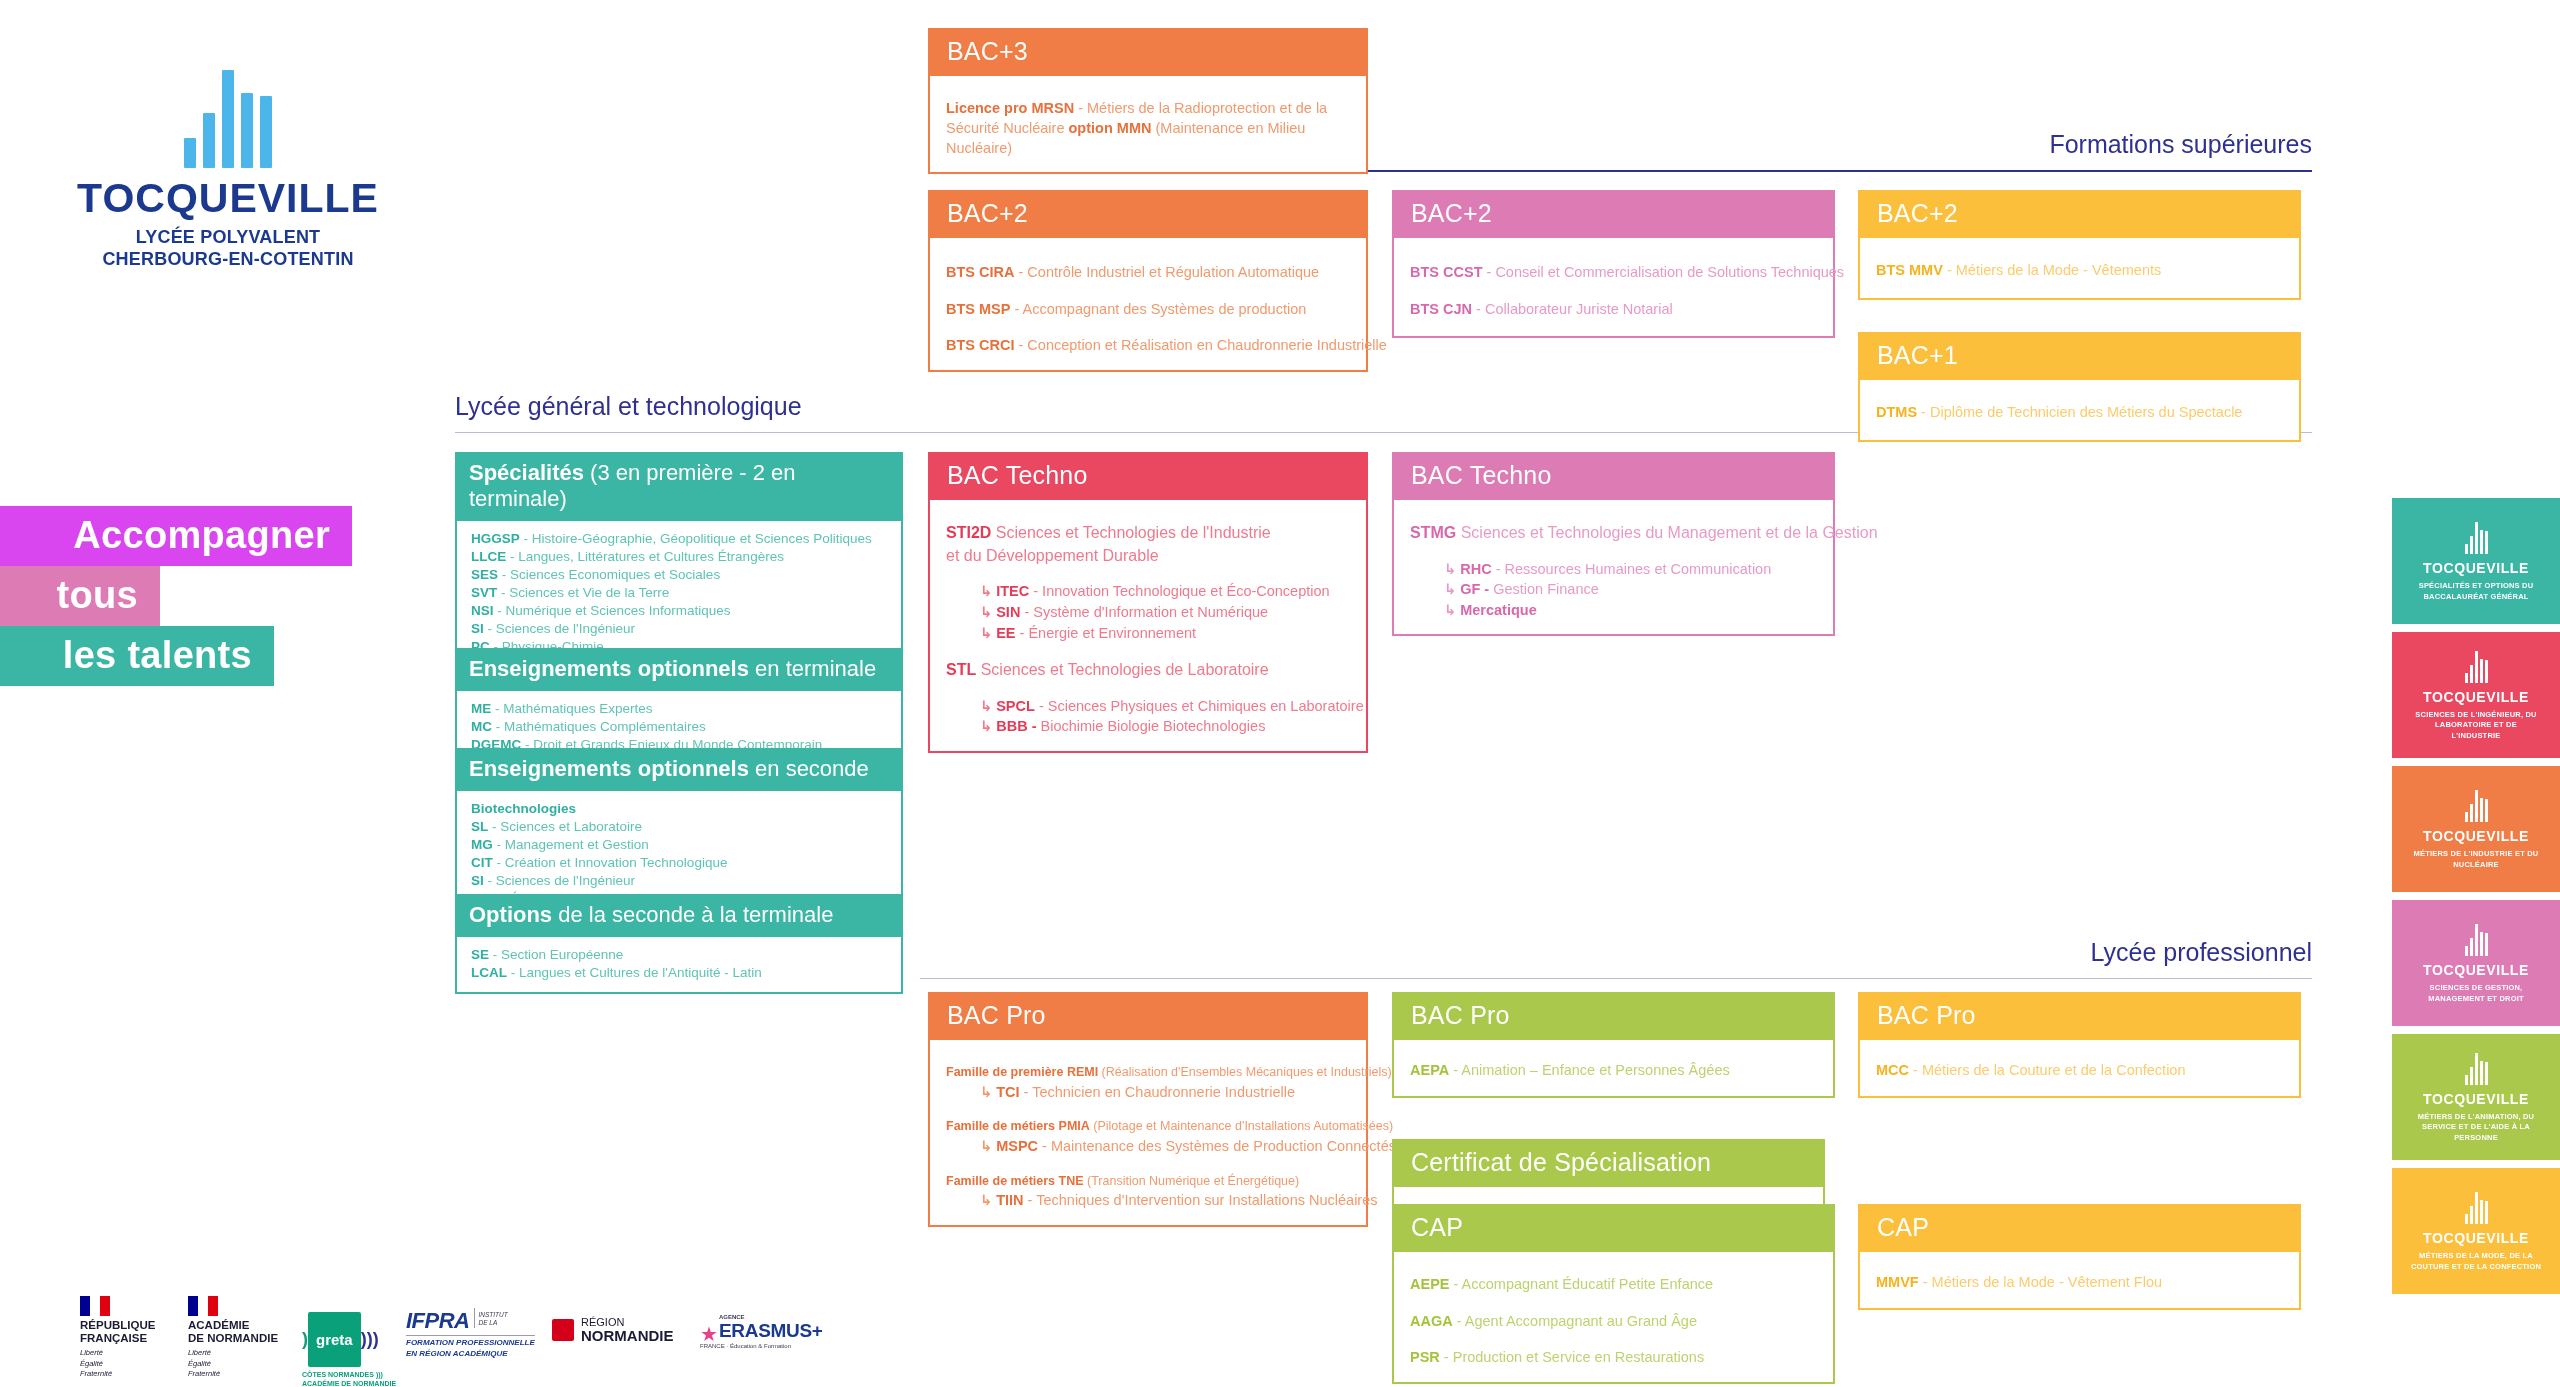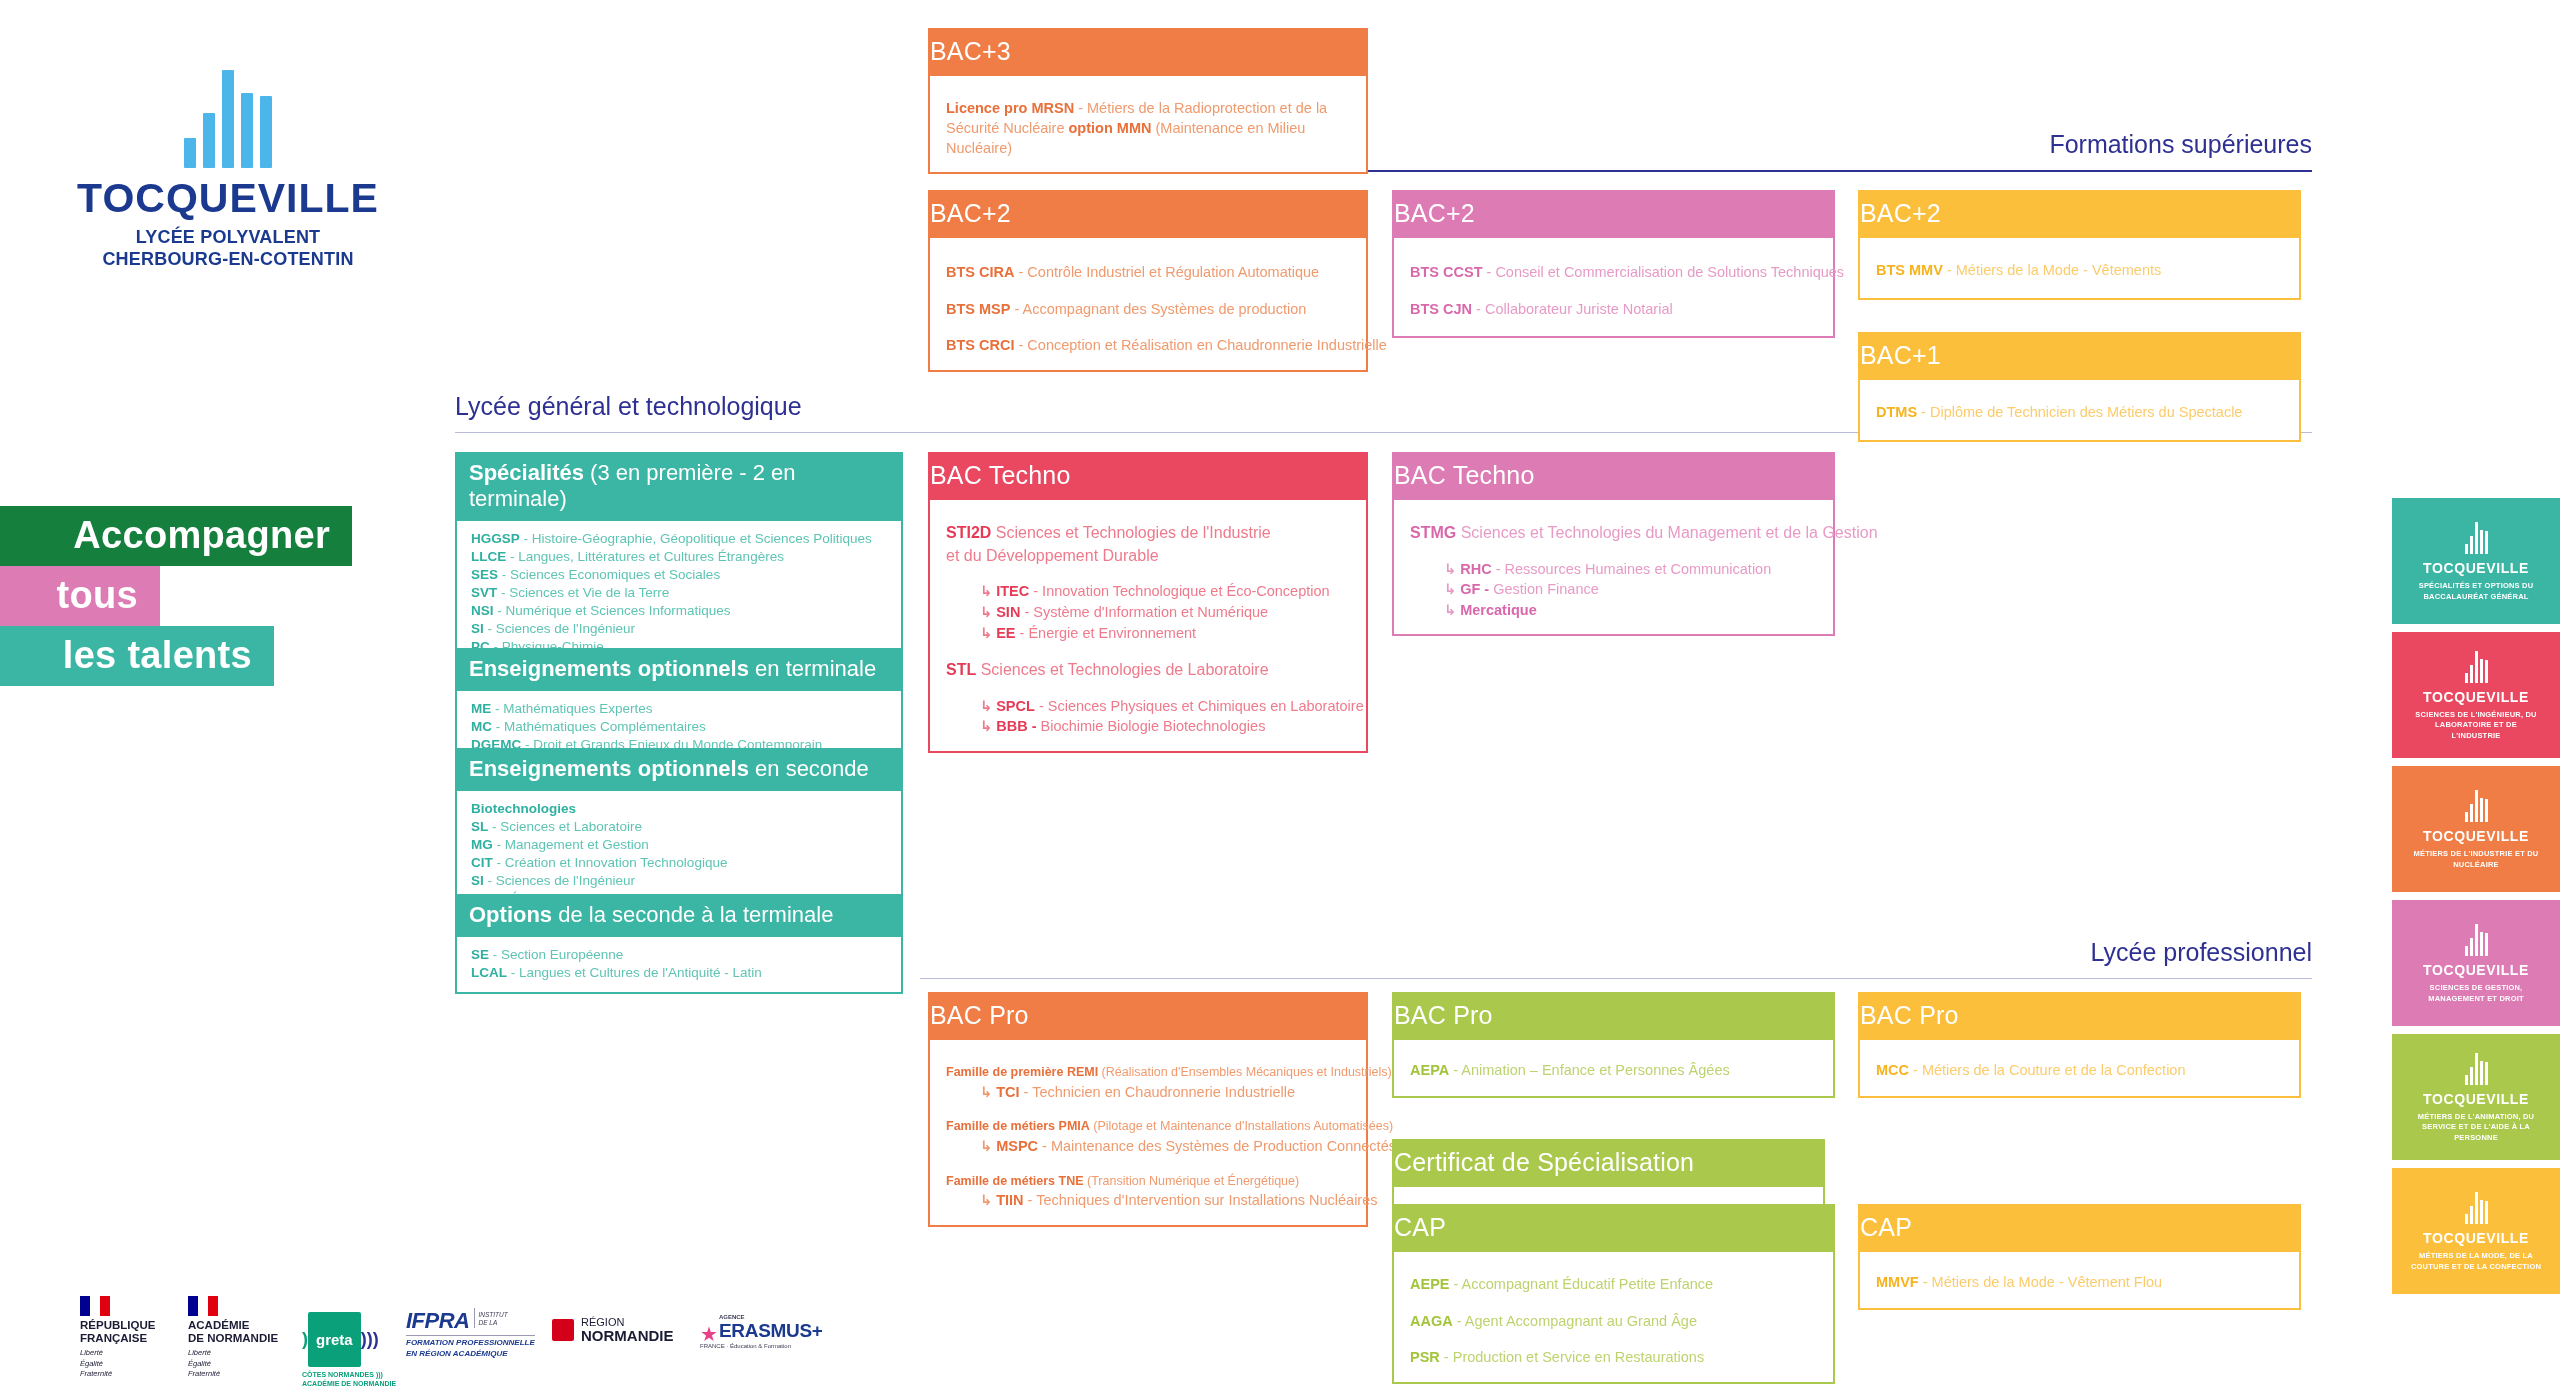--- a/index.html
+++ b/index.html
@@ -8,21 +8,21 @@
     width:2560px;height:1387px;position:relative;overflow:hidden;
     font-family:"Liberation Sans","DejaVu Sans",sans-serif;
     color:#333;
   }
   .abs{position:absolute;}
 
   
   .card{position:absolute;box-sizing:border-box;}
   .card .hdr{
     color:#fff;font-size:25px;line-height:1;
-    padding:11px 14px 12px 2px;font-weight:400;letter-spacing:.2px;
+    padding:11px 14px 12px 19px;font-weight:400;letter-spacing:.2px;
   }
   .card .body{
     background:#fff;box-sizing:border-box;
     padding:14px 16px 14px 16px;
   }
   .card.bordered .body{border-style:solid;border-width:0 2px 2px 2px;}
 
   .line{font-size:14.5px;line-height:1.42;margin:0;white-space:nowrap;}
   .line.spaced{margin-bottom:16px;}
   .line b{font-weight:700;}
@@ -74,21 +74,21 @@
   }
   .rule{position:absolute;height:2px;background:#2e3192;}
   .rule.thin{height:1px;background:#b9bbdb;}
 
   
   .slogan div{
     color:#fff;font-size:38px;font-weight:700;line-height:1;
     padding:10px 22px 12px 0;display:inline-block;box-sizing:border-box;
     text-align:right;letter-spacing:.3px;
   }
-  .sl1{background:#15803d;width:352px;}
+  .sl1{background:#d946ef;width:352px;}
   .sl2{background:#dd7bb4;width:160px;}
   .sl3{background:#3cb6a4;width:274px;}
 
   
   .logo-wrap{position:absolute;text-align:center;width:340px;}
   .bars{height:106px;display:flex;align-items:flex-end;justify-content:center;gap:0;}
   .bars i{display:block;background:#4cb6ea;border-radius:1px;}
   .logoname{
     color:#1b3a8f;font-size:41px;font-weight:700;letter-spacing:1px;
     margin-top:10px;line-height:1;

